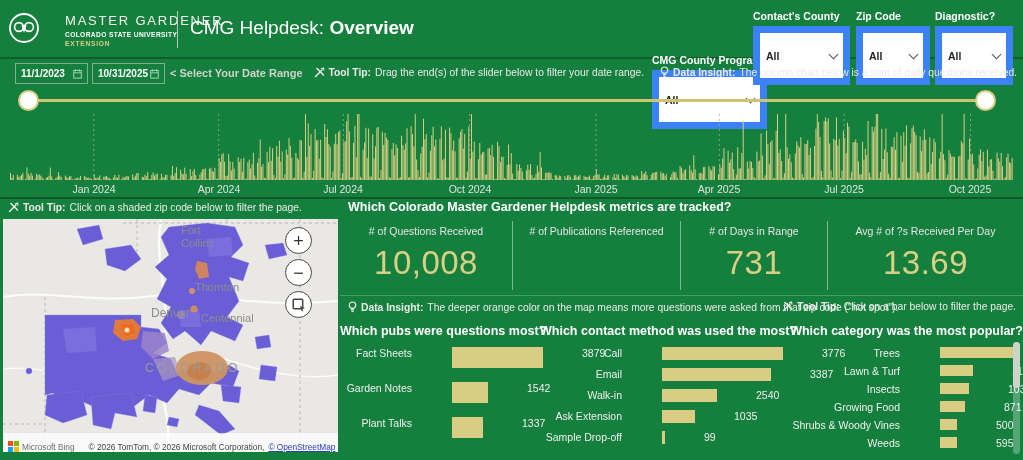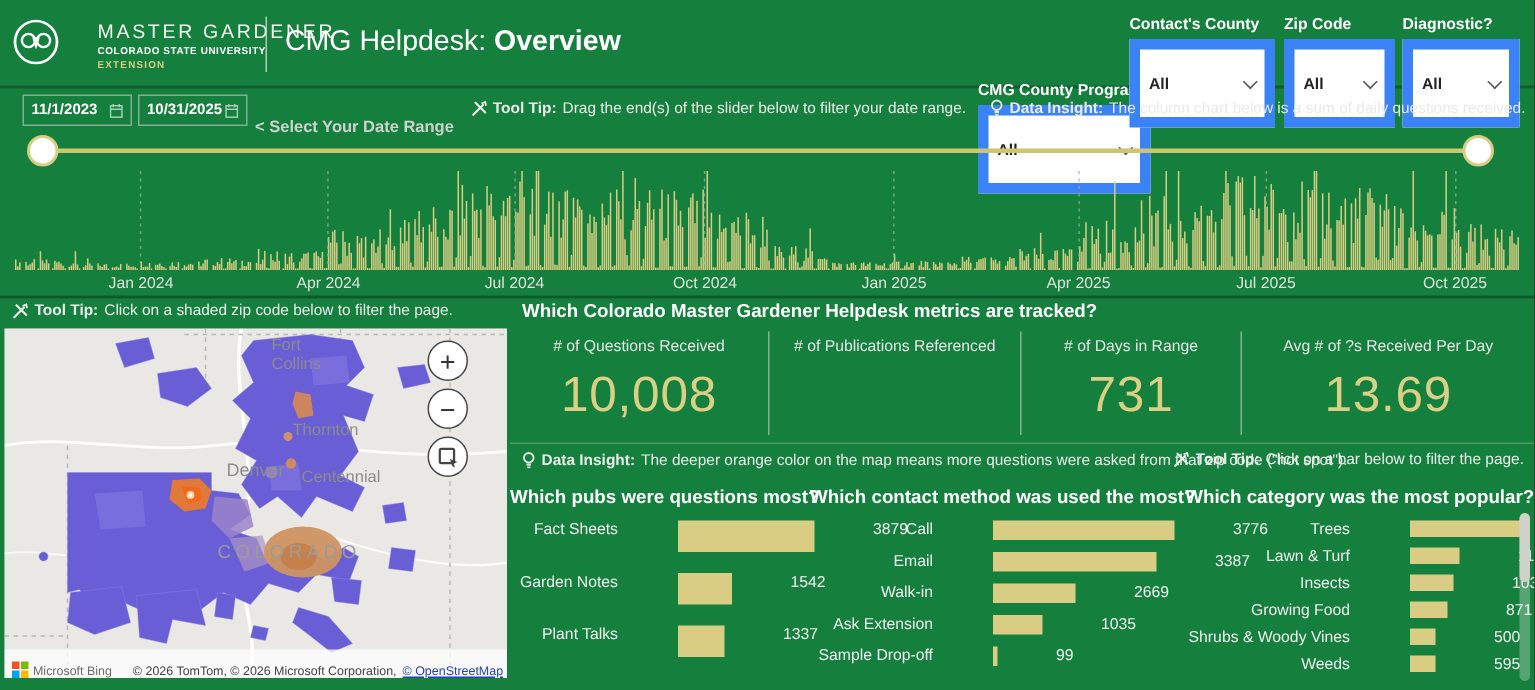--- a/index.html
+++ b/index.html
@@ -15,21 +15,21 @@
   .page-title{position:absolute;left:190px;top:17px;font-size:19px;font-weight:300;white-space:nowrap;}
   .page-title b{font-weight:700;}
   .filter{position:absolute;top:10px;}
   .filter-label{font-size:10.5px;font-weight:bold;color:#fff;margin-bottom:4px;white-space:nowrap;}
   .filter-box{height:21px;background:#fff;border:7px solid #3b82f6;display:flex;align-items:center;padding:12px 6px;cursor:pointer;}
   .filter-value{font-size:10.5px;font-weight:bold;color:#252423;flex:1;}
   .chev{width:6px;height:6px;border-right:1.4px solid #555;border-bottom:1.4px solid #555;transform:rotate(45deg);margin-top:-3px;flex:none;}
   
   .datebox{position:absolute;top:63px;height:21px;border:1px solid #84ad96;display:flex;align-items:center;justify-content:space-between;padding:0 5px;box-sizing:border-box;cursor:pointer;}
   .db-text{font-size:10px;font-weight:bold;color:#fff;white-space:nowrap;}
-  .hint{position:absolute;left:170px;top:67px;font-size:11px;font-weight:bold;color:#cdd3cc;white-space:nowrap;margin-top:12px;}
+  .hint{position:absolute;left:170px;top:67px;font-size:11px;font-weight:bold;color:#cdd3cc;white-space:nowrap;}
   .tips1{position:absolute;right:6px;top:66px;display:flex;gap:16px;align-items:center;font-size:10.3px;color:#eaeaea;white-space:nowrap;}
   .tip{display:flex;align-items:center;gap:4px;}
   .tip b{font-weight:bold;}
   
   .slider-track{position:absolute;left:28px;top:99px;width:957px;height:3px;background:#cfc56f;border-radius:2px;}
   .slider-handle{position:absolute;width:21px;height:21px;border-radius:50%;background:#fff;border:2px solid #d8cd82;box-sizing:border-box;top:90px;cursor:grab;}
   .sh-l{left:18px;} .sh-r{left:975px;}
   
   #tl-svg{position:absolute;left:10px;top:110px;width:1003px;height:72px;}
   #tl-labels{position:absolute;left:10px;top:183px;width:1003px;height:13px;}
@@ -1045,21 +1045,21 @@
           <div class="bc-value">3776</div>
         </div>
         <div class="bc-row" style="margin-bottom:8px">
           <div class="bc-label" style="width:78px">Email</div>
           <div class="bc-bar" style="width:109px;height:13px"></div>
           <div class="bc-value">3387</div>
         </div>
         <div class="bc-row" style="margin-bottom:8px">
           <div class="bc-label" style="width:78px">Walk-in</div>
           <div class="bc-bar" style="width:55px;height:13px"></div>
-          <div class="bc-value">2669</div>
+          <div class="bc-value">2540</div>
         </div>
         <div class="bc-row" style="margin-bottom:8px">
           <div class="bc-label" style="width:78px">Ask Extension</div>
           <div class="bc-bar" style="width:33px;height:13px"></div>
           <div class="bc-value">1035</div>
         </div>
         <div class="bc-row" style="margin-bottom:8px">
           <div class="bc-label" style="width:78px">Sample Drop-off</div>
           <div class="bc-bar" style="width:3px;height:13px"></div>
           <div class="bc-value">99</div>

